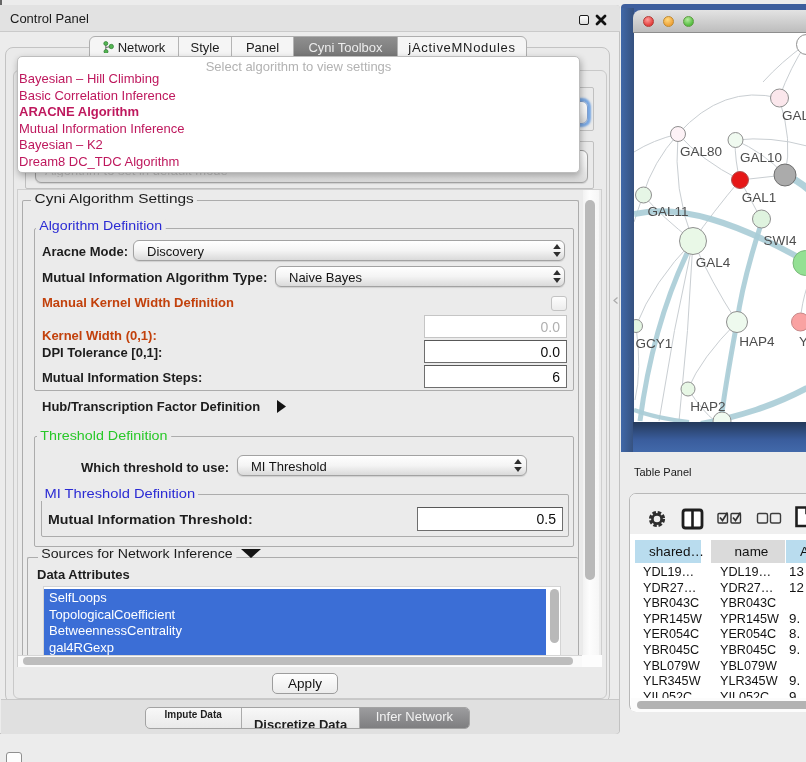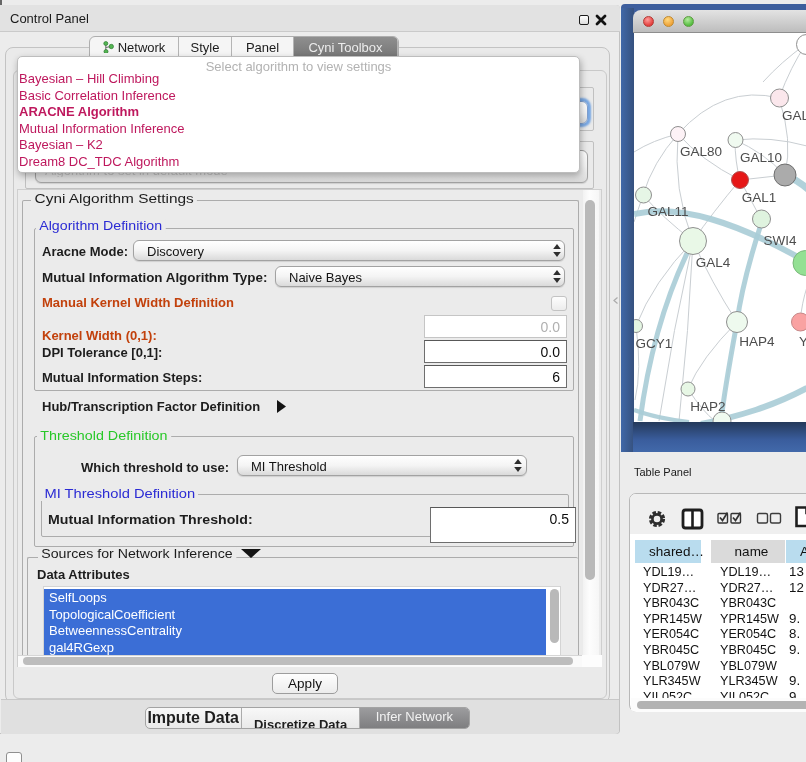--- a/index.html
+++ b/index.html
@@ -73,21 +73,21 @@
 <div class="lb" style="left:81px;top:460px">Which threshold to use:</div>
 <div class="combo" style="left:237px;top:455px;width:290px;height:21px"></div>
 <div class="ct" style="left:251px;top:459px">MI Threshold</div>
 <svg class="ab" style="left:513px;top:458px" width="10" height="15" viewBox="0 0 10 15">
     <path d="M5 1 L8.8 6 L1.2 6 Z" fill="#2e2e2e"></path>
     <path d="M5 14 L8.8 9 L1.2 9 Z" fill="#2e2e2e"></path>
   </svg>
 <div class="gb" style="left:41px;top:494px;width:528px;height:43px"></div>
 <div class="gt" style="left:41px;top:487px;background:#ebebeb;color:#2b2bd4;transform:scaleX(1.13);transform-origin:0 50%">MI Threshold Definition</div>
 <div class="lb" style="left:48px;top:512px;transform:scaleX(1.09);transform-origin:0 50%">Mutual Information Threshold:</div>
-<div class="fld" style="left:430px;top:507px;width:146px;height:36px">0.5</div>
+<div class="fld" style="left:417px;top:507px;width:146px;height:24px">0.5</div>
 
 <div class="gb" style="left:27px;top:557px;width:551px;height:103px;border-bottom:none;border-right:none"></div>
 <div class="gt" style="left:38px;top:546.5px;background:#ebebeb;transform:scaleX(1.09);transform-origin:0 50%">Sources for Network Inference</div>
 <svg class="ab" style="left:241px;top:549px" width="20" height="9" viewBox="0 0 20 9">
     <path d="M0 0 L20 0 L10 9 Z" fill="#141414"></path>
   </svg>
 <div class="lb" style="left:37px;top:567px">Data Attributes</div>
 
 <div class="ab" style="left:43px;top:586px;width:518px;height:69px;background:#fff;border:1px solid #d4d4d4;border-bottom:none"></div>
 <div class="ab" style="left:44px;top:588.5px;width:502px;height:66.5px;background:#3b6ed6"></div>
@@ -98,41 +98,42 @@
 <div class="ab" style="left:23px;top:657px;width:550px;height:8px;background:#bdbdbd;border-radius:4px"></div>
 <div class="ab" style="left:582px;top:655px;width:20px;height:12px;background:#fdfdfd"></div>
 
 <div class="ab" style="left:583px;top:190px;width:16px;height:465px;background:linear-gradient(90deg,#f2f2f2,#fdfdfd 40%,#f6f6f6)"></div>
 <div class="ab" style="left:585px;top:200px;width:9.5px;height:380px;background:#b9b9b9;border-radius:5px"></div>
 
 <div class="ab" style="left:272px;top:672.5px;width:66px;height:21.5px;background:linear-gradient(#fefefe,#ececec);border:1px solid #9d9d9d;border-radius:5px;text-align:center;font-size:13.5px;color:#111;padding-top:2.5px">Apply</div>
 
 <div class="ab" style="left:1px;top:699px;width:618px;height:35px;background:#e0e0e0;border-top:1px solid #c8c8c8;border-radius:0 0 4px 0"></div>
 <div class="ab" style="left:144.5px;top:706.5px;width:325px;height:22.5px;border:1px solid #a3a3a3;border-radius:5px;background:linear-gradient(#f8f8f8,#e9e9e9);overflow:hidden;display:flex">
-<div style="width:97px;border-right:1px solid #ababab;text-align:center;font-size:16px;font-weight:bold;color:#1e1e1e;padding-top:1.5px">Impute Data</div>
+<div style="width:97px;border-right:1px solid #ababab;text-align:center;font-size:10px;font-weight:bold;color:#1e1e1e;padding-top:1.5px">Impute Data</div>
 <div style="width:119px;border-right:1px solid #ababab;text-align:center;font-size:13px;font-weight:bold;color:#1e1e1e;padding-top:9px">Discretize Data</div>
 <div style="width:109px;text-align:center;font-size:13px;color:#f2f2f2;padding-top:1.5px;background:linear-gradient(#9c9c9e,#7e7e80)">Infer Network</div>
 </div>
 
 <div class="ab" style="left:6px;top:752px;width:16px;height:14px;border:1.5px solid #8f8f8f;border-radius:3px;background:#fdfdfd"></div>
 
 <svg class="ab" style="left:613px;top:297px" width="5" height="7" viewBox="0 0 5 7">
     <path d="M4.5 .5 L1 3.5 L4.5 6.5" stroke="#ababab" stroke-width="1.2" fill="none"></path>
   </svg>
 
 <div class="ab" style="left:89px;top:36px;height:22px;display:flex;border:1px solid #aeaeae;border-radius:6px 6px 0 0;overflow:hidden;background:#f5f5f5;z-index:30">
 <div style="width:89px;display:flex;align-items:center;justify-content:center;border-right:1px solid #b4b4b4;font-size:13px;color:#1c1c1c"><svg width="11" height="12" viewBox="0 0 11 12" style="margin-right:4px">
         <path d="M2.8 3 L2.8 10.5 M2.8 6.5 L8 5.5" stroke="#6b6b6b" stroke-width="1" fill="none"></path>
         <circle cx="2.8" cy="2.5" r="2" fill="#53b552" stroke="#2e7d32" stroke-width=".7"></circle>
         <circle cx="8.3" cy="5.5" r="2.2" fill="#53b552" stroke="#2e7d32" stroke-width=".7"></circle>
         <circle cx="3" cy="10.5" r="2" fill="#53b552" stroke="#2e7d32" stroke-width=".7"></circle>
       </svg>Network</div>
 <div style="width:53px;display:flex;align-items:center;justify-content:center;border-right:1px solid #b4b4b4;font-size:13px;color:#1c1c1c">Style</div>
 <div style="width:62px;display:flex;align-items:center;justify-content:center;border-right:1px solid #b4b4b4;font-size:13px;color:#1c1c1c">Panel</div>
 <div style="width:104px;display:flex;align-items:center;justify-content:center;border-right:1px solid #b4b4b4;font-size:13px;color:#ececec;background:linear-gradient(#8f8f8f,#767676)">Cyni Toolbox</div>
+<div style="width:128px;display:flex;align-items:center;justify-content:center;font-size:13px;color:#1c1c1c;letter-spacing:.7px">jActiveMNodules</div>
 </div>
 
 <div class="ab" style="left:17px;top:56px;width:563px;height:117px;background:#fff;border:1px solid #bdbdbd;border-radius:5px;box-shadow:1px 3px 7px rgba(0,0,0,.3);z-index:40"></div>
 <div class="ab" style="left:17px;top:59px;width:563px;text-align:center;font-size:13px;color:#b2b2b2;z-index:41">Select algorithm to view settings</div>
 <div class="ab" style="left:19px;top:71px;font-size:13px;color:#be185d;line-height:16.6px;z-index:41">Bayesian – Hill Climbing<br>Basic Correlation Inference<br><b>ARACNE Algorithm</b><br>Mutual Information Inference<br>Bayesian – K2<br>Dream8 DC_TDC Algorithm</div>
 
 <div class="ab" style="left:621px;top:4px;width:185px;height:448px;background:#3d5e9d;border-radius:4px 0 0 4px"></div>
 <div class="ab" style="left:621px;top:8px;width:12.5px;height:444px;background:linear-gradient(90deg,#4168a8,#36517e)"></div>
 <div class="ab" style="left:633px;top:421.5px;width:173px;height:30.5px;background:linear-gradient(180deg,#24395a 0%,#3a5d9d 60%,#4269aa 100%)"></div>
 <div class="ab" style="left:633px;top:10px;width:173px;height:22.5px;background:linear-gradient(#e3e3e3,#bdbdbd);border-radius:8px 0 0 0;border-bottom:1px solid #8e8e8e"></div>

